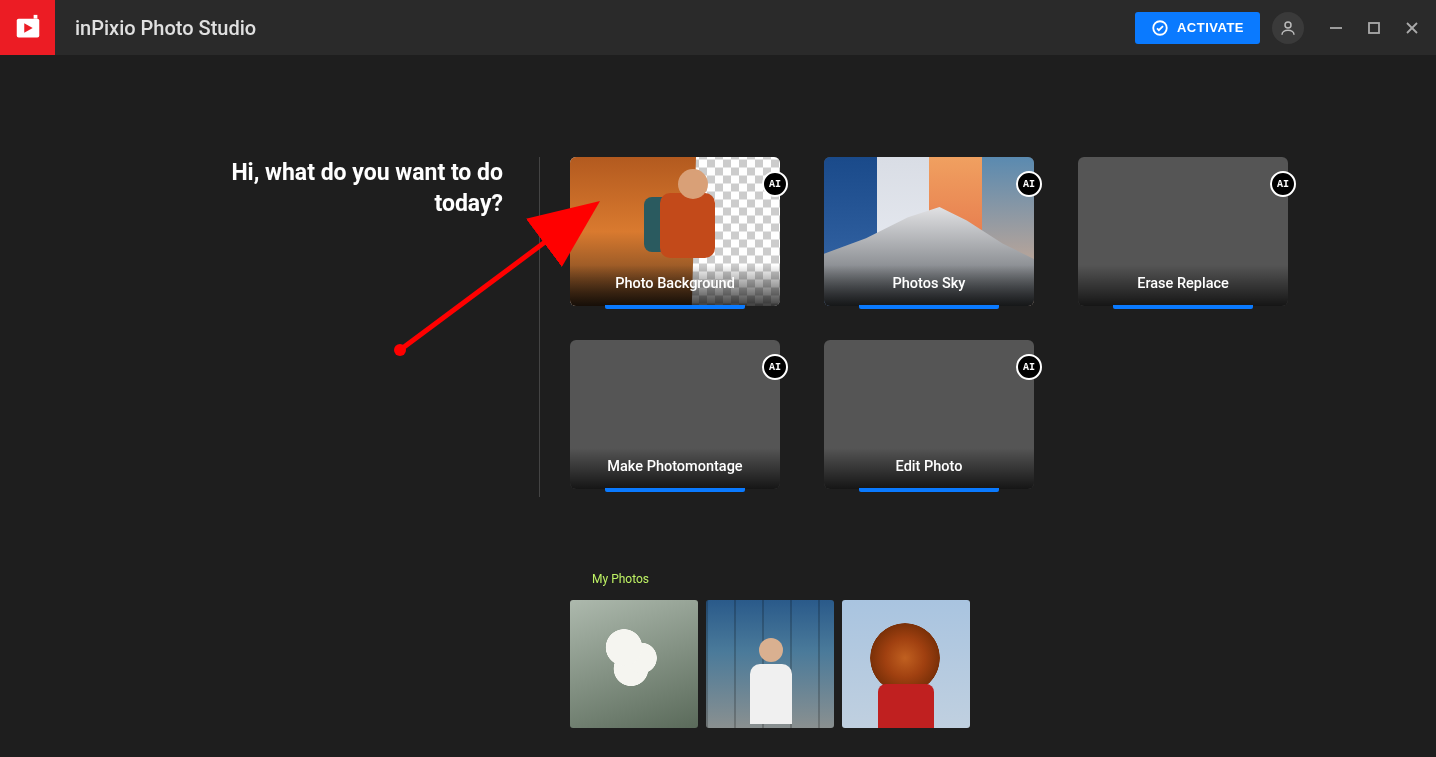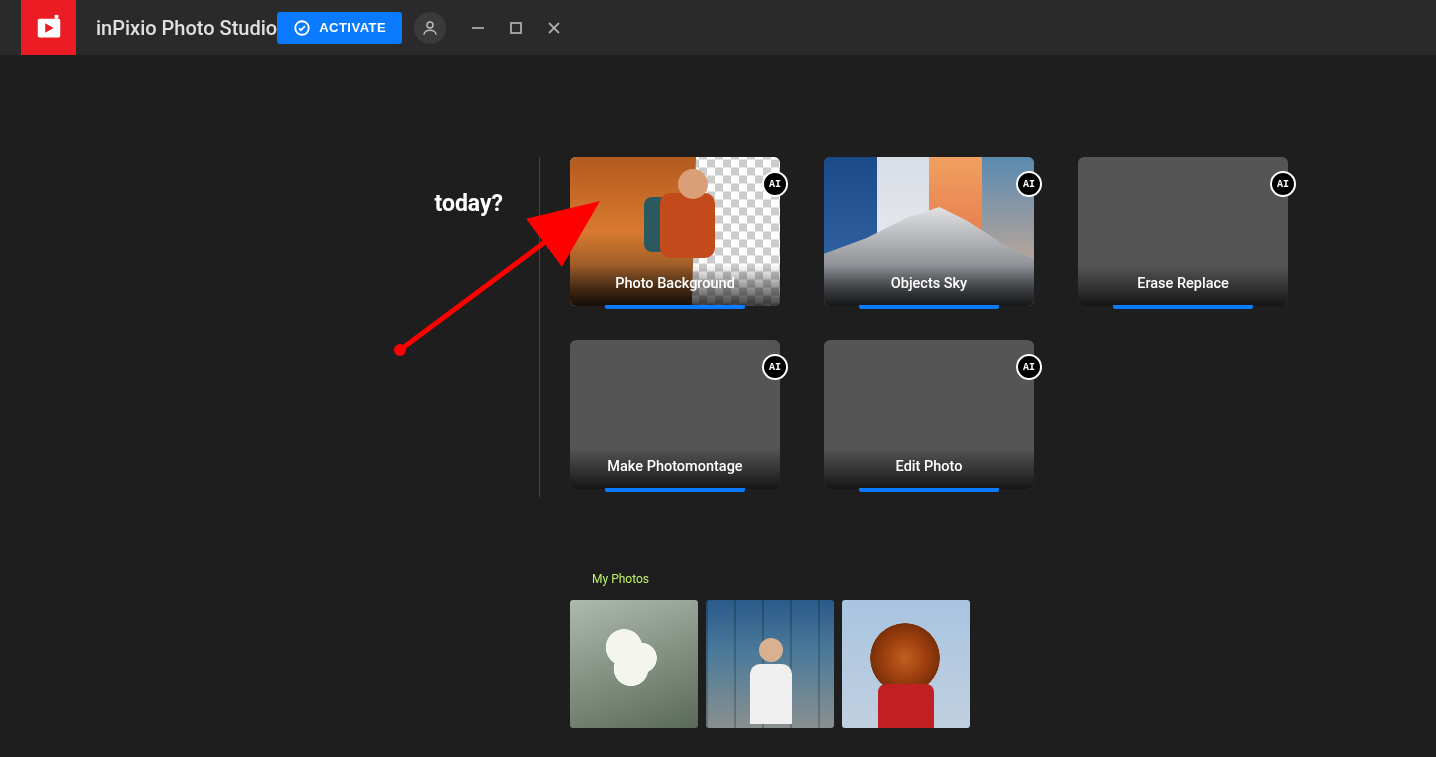--- a/index.html
+++ b/index.html
@@ -11,22 +11,21 @@
     height: 757px;
     overflow: hidden;
     position: relative;
   }
   
   .header {
     height: 55px;
     background: #2a2a2a;
     display: flex;
     align-items: center;
-    justify-content: flex-start;
-    padding-left: 21px;
+    justify-content: space-between;
   }
   .header-left {
     display: flex;
     align-items: center;
   }
   .logo-box {
     width: 55px;
     height: 55px;
     background: #ec1c24;
     display: flex;
@@ -330,21 +329,21 @@
             <line x1="12" y1="2" x2="2" y2="12"></line>
           </svg>
       </div>
     </div>
   </div>
 </div>
 
 <div class="main">
   <div class="greeting-col">
     <div class="greeting">
-      <br>
+      <span>Hi, what do you want to do</span><br>
       <span>today?</span>
     </div>
   </div>
 
   <div class="cards-col">
     <div class="card-grid">
 
       <div class="card">
         <div class="card-inner">
           <div class="art-bg-remove" style="width:100%;height:100%;">
@@ -362,21 +361,21 @@
 
       <div class="card">
         <div class="card-inner">
           <div class="art-sky">
             <div class="slice"></div>
               <div class="slice"></div>
               <div class="slice"></div>
               <div class="slice"></div>
             <div class="mountain"></div>
           </div>
-          <div class="card-label-wrap"><span>Objects Sky</span></div>
+          <div class="card-label-wrap"><span>Photos Sky</span></div>
         </div>
         <div class="ai-badge">AI</div>
         <div class="card-underline"></div>
       </div>
 
       <div class="card">
         <div class="card-inner">
           <div class="art-erase">
             <div class="veil"></div>
 

